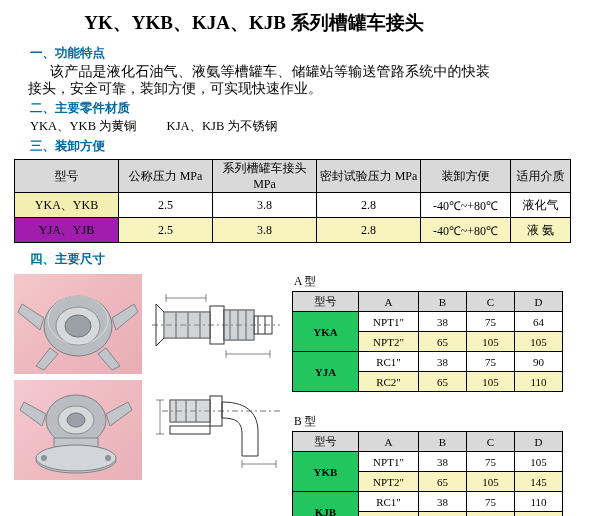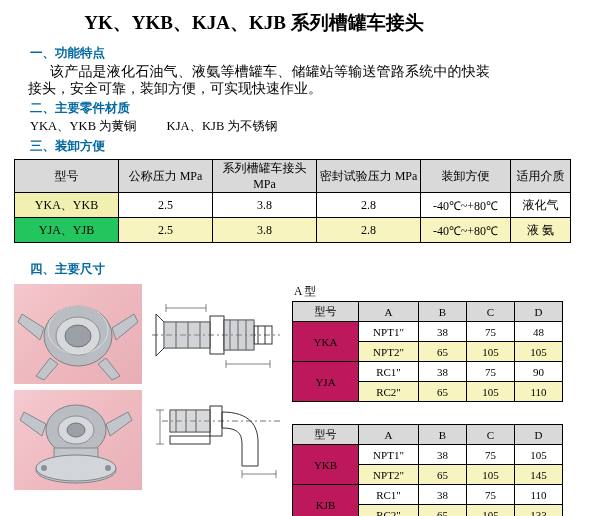--- a/index.html
+++ b/index.html
@@ -73,21 +73,21 @@
     background: #d9d9d9;
     font-weight: normal;
   }
   table.spec td.rowhead {
     background: #f2f0b0;
   }
   table.spec tr.alt td {
     background: #f7f4c0;
   }
   table.spec tr.alt td.rowhead {
-    background: #22c55e;
+    background: #a21caf;
     font-family: Liberation Serif, serif;
   }
 
   
   .lower {
     margin-top: 6px;
     display: flex;
     flex-direction: row;
     align-items: flex-start;
   }
@@ -136,21 +136,22 @@
     text-align: center;
     font-size: 11px;
     height: 19px;
     padding: 0;
   }
   table.dim th {
     background: #d9d9d9;
     font-weight: normal;
   }
   table.dim td.model {
-    background: #be185d;
+    background: #22c55e;
+    font-weight: bold;
   }
   table.dim tr.alt td {
     background: #f7f4c0;
   }
   .dim-block { margin-bottom: 22px; }
 
   svg { display: block; }
 </style>
 </head>
 <body>
@@ -201,21 +202,21 @@
         <td class="rowhead">YJA、YJB</td>
         <td>2.5</td>
         <td>3.8</td>
         <td>2.8</td>
         <td>-40℃~+80℃</td>
         <td>液 氨</td>
       </tr>
     </tbody>
   </table>
 
-  <div class="sec-head" style="margin-top:18px;">四、主要尺寸</div>
+  <div class="sec-head" style="margin-top:8px;">四、主要尺寸</div>
 
   <div class="lower">
 
     <div class="img-col">
 
       <div class="img-row">
         <div class="photo">
           <svg width="128" height="100" viewBox="0 0 128 100">
             <ellipse cx="64" cy="52" rx="34" ry="30" fill="#b9bcc0" stroke="#7d8287" stroke-width="1"></ellipse>
             <ellipse cx="64" cy="52" rx="22" ry="19" fill="#d6d8da" stroke="#8b9095" stroke-width="1"></ellipse>
@@ -310,21 +311,21 @@
               <th>C</th>
               <th>D</th>
             </tr>
           </thead>
           <tbody>
             <tr>
               <td class="model" rowspan="2">YKA</td>
               <td>NPT1"</td>
               <td>38</td>
               <td>75</td>
-              <td>48</td>
+              <td>64</td>
             </tr>
             <tr class="alt">
               <td>NPT2"</td>
               <td>65</td>
               <td>105</td>
               <td>105</td>
             </tr>
             <tr>
               <td class="model" rowspan="2">YJA</td>
               <td>RC1"</td>
@@ -336,20 +337,21 @@
               <td>RC2"</td>
               <td>65</td>
               <td>105</td>
               <td>110</td>
             </tr>
           </tbody>
         </table>
       </div>
 
       <div class="dim-block">
+        <div class="type-label">B 型</div>
         <table class="dim">
           <colgroup>
             <col style="width:66px">
               <col style="width:60px">
               <col style="width:48px">
               <col style="width:48px">
               <col style="width:48px">
           </colgroup>
           <thead>
             <tr>

